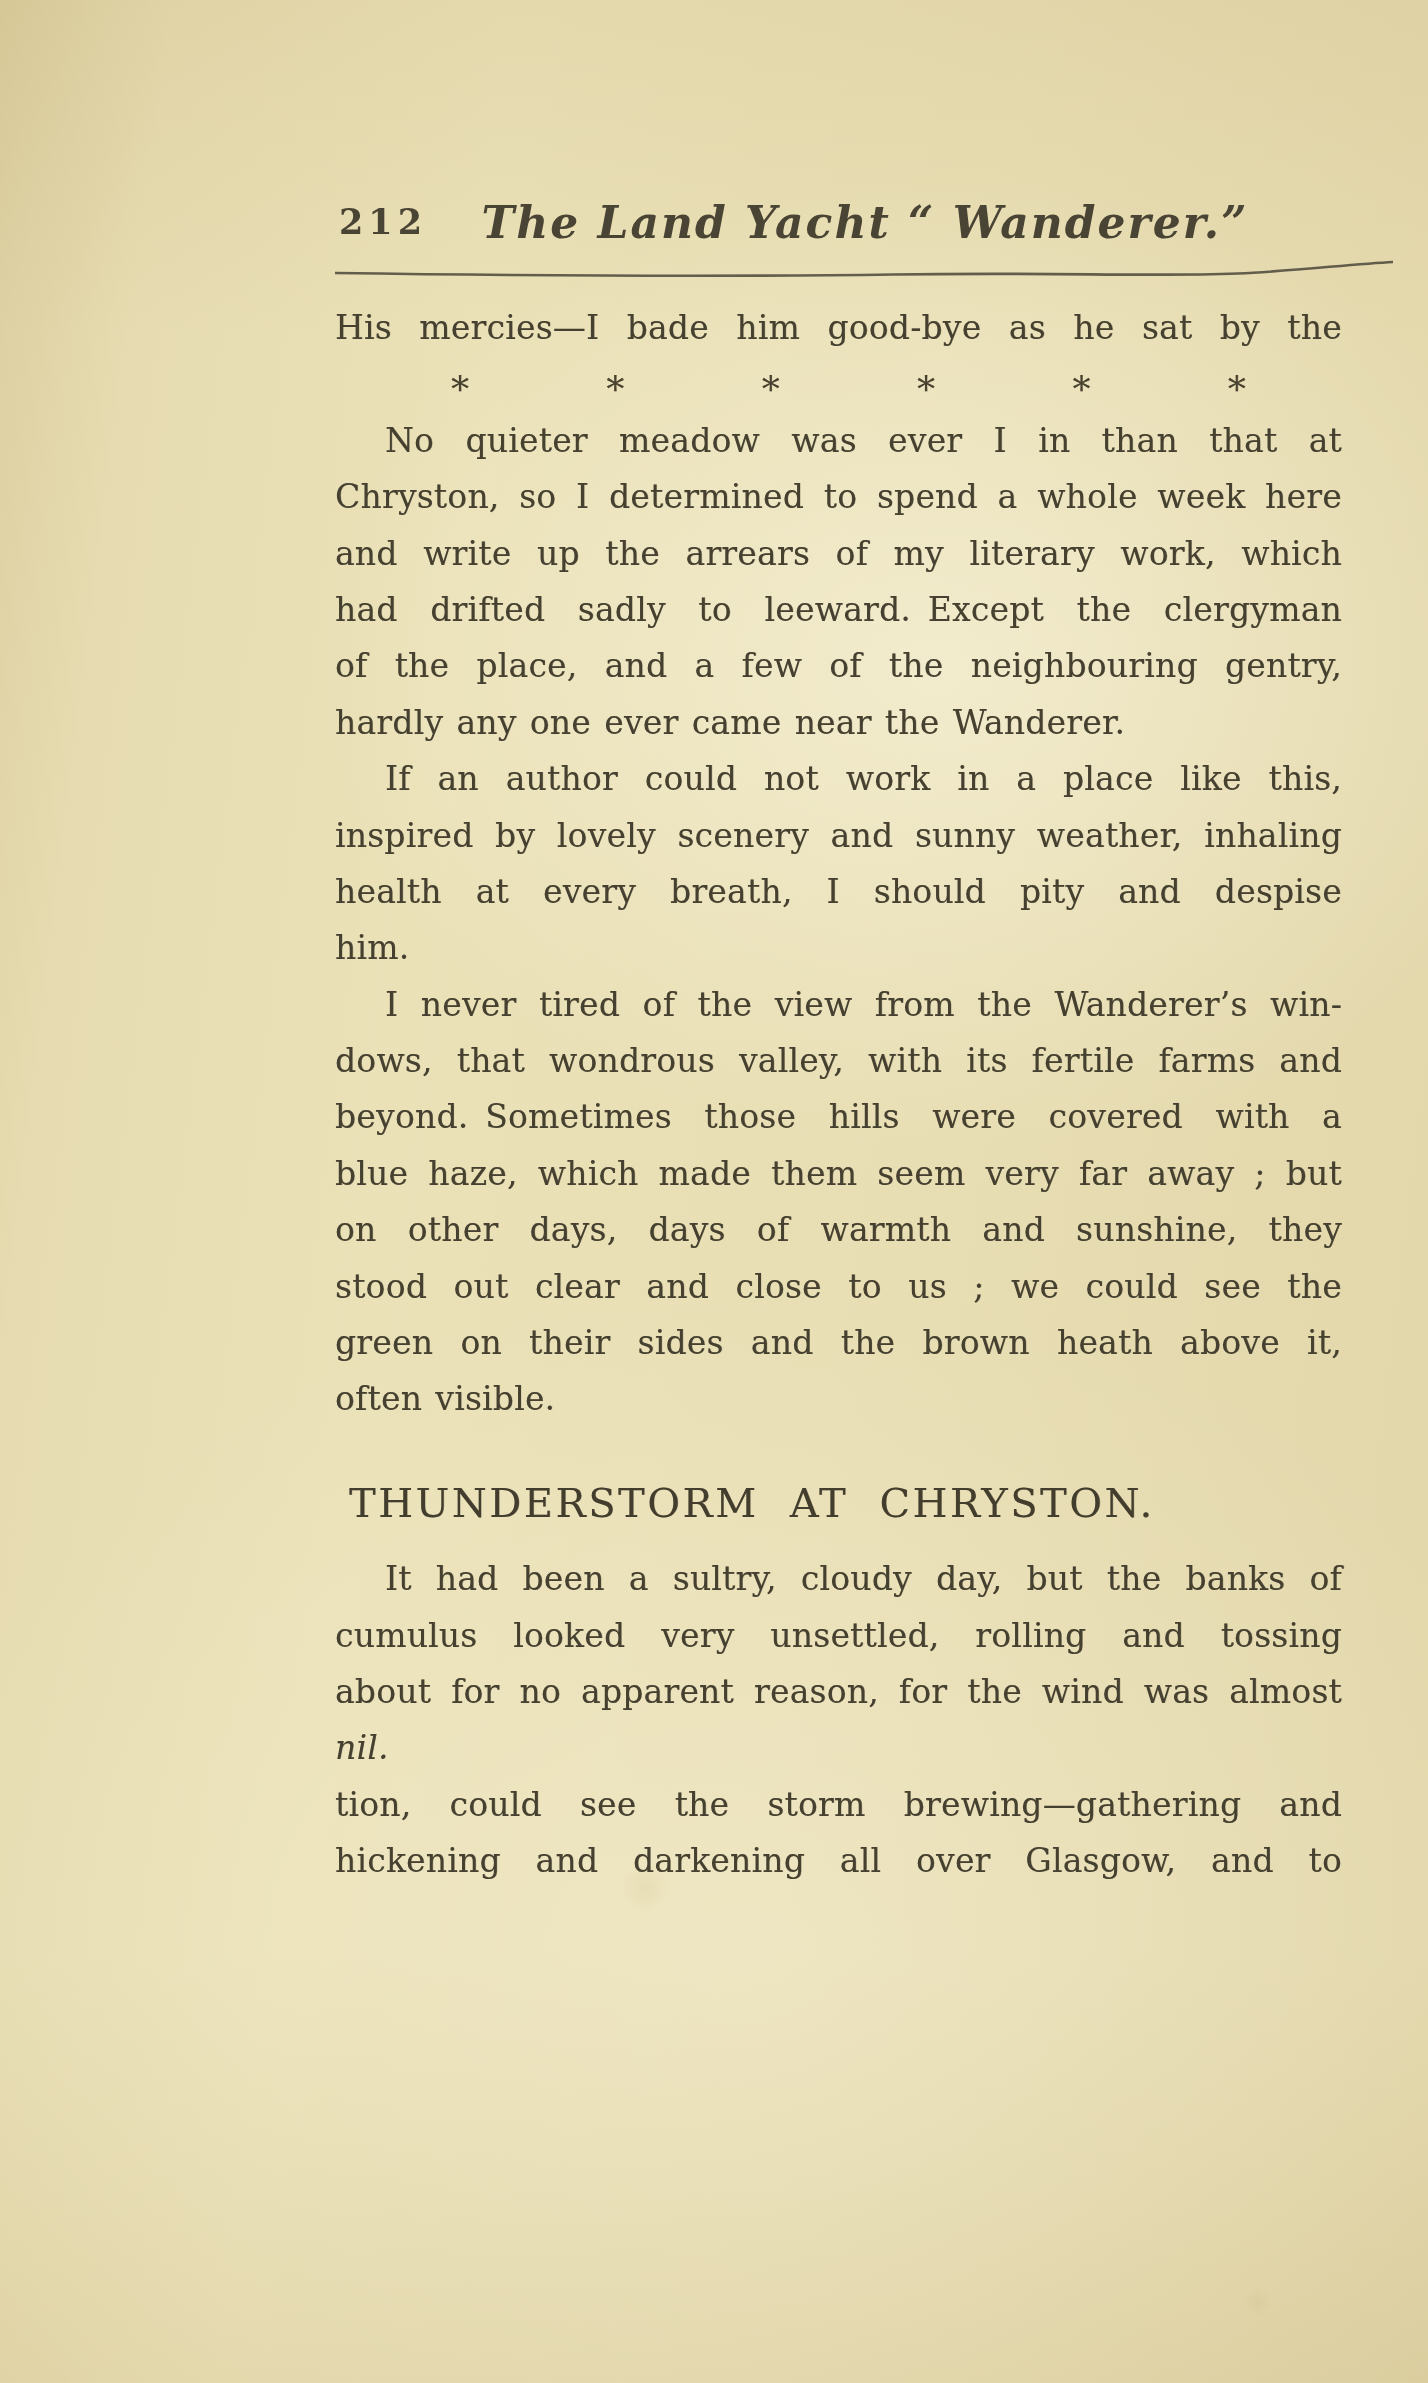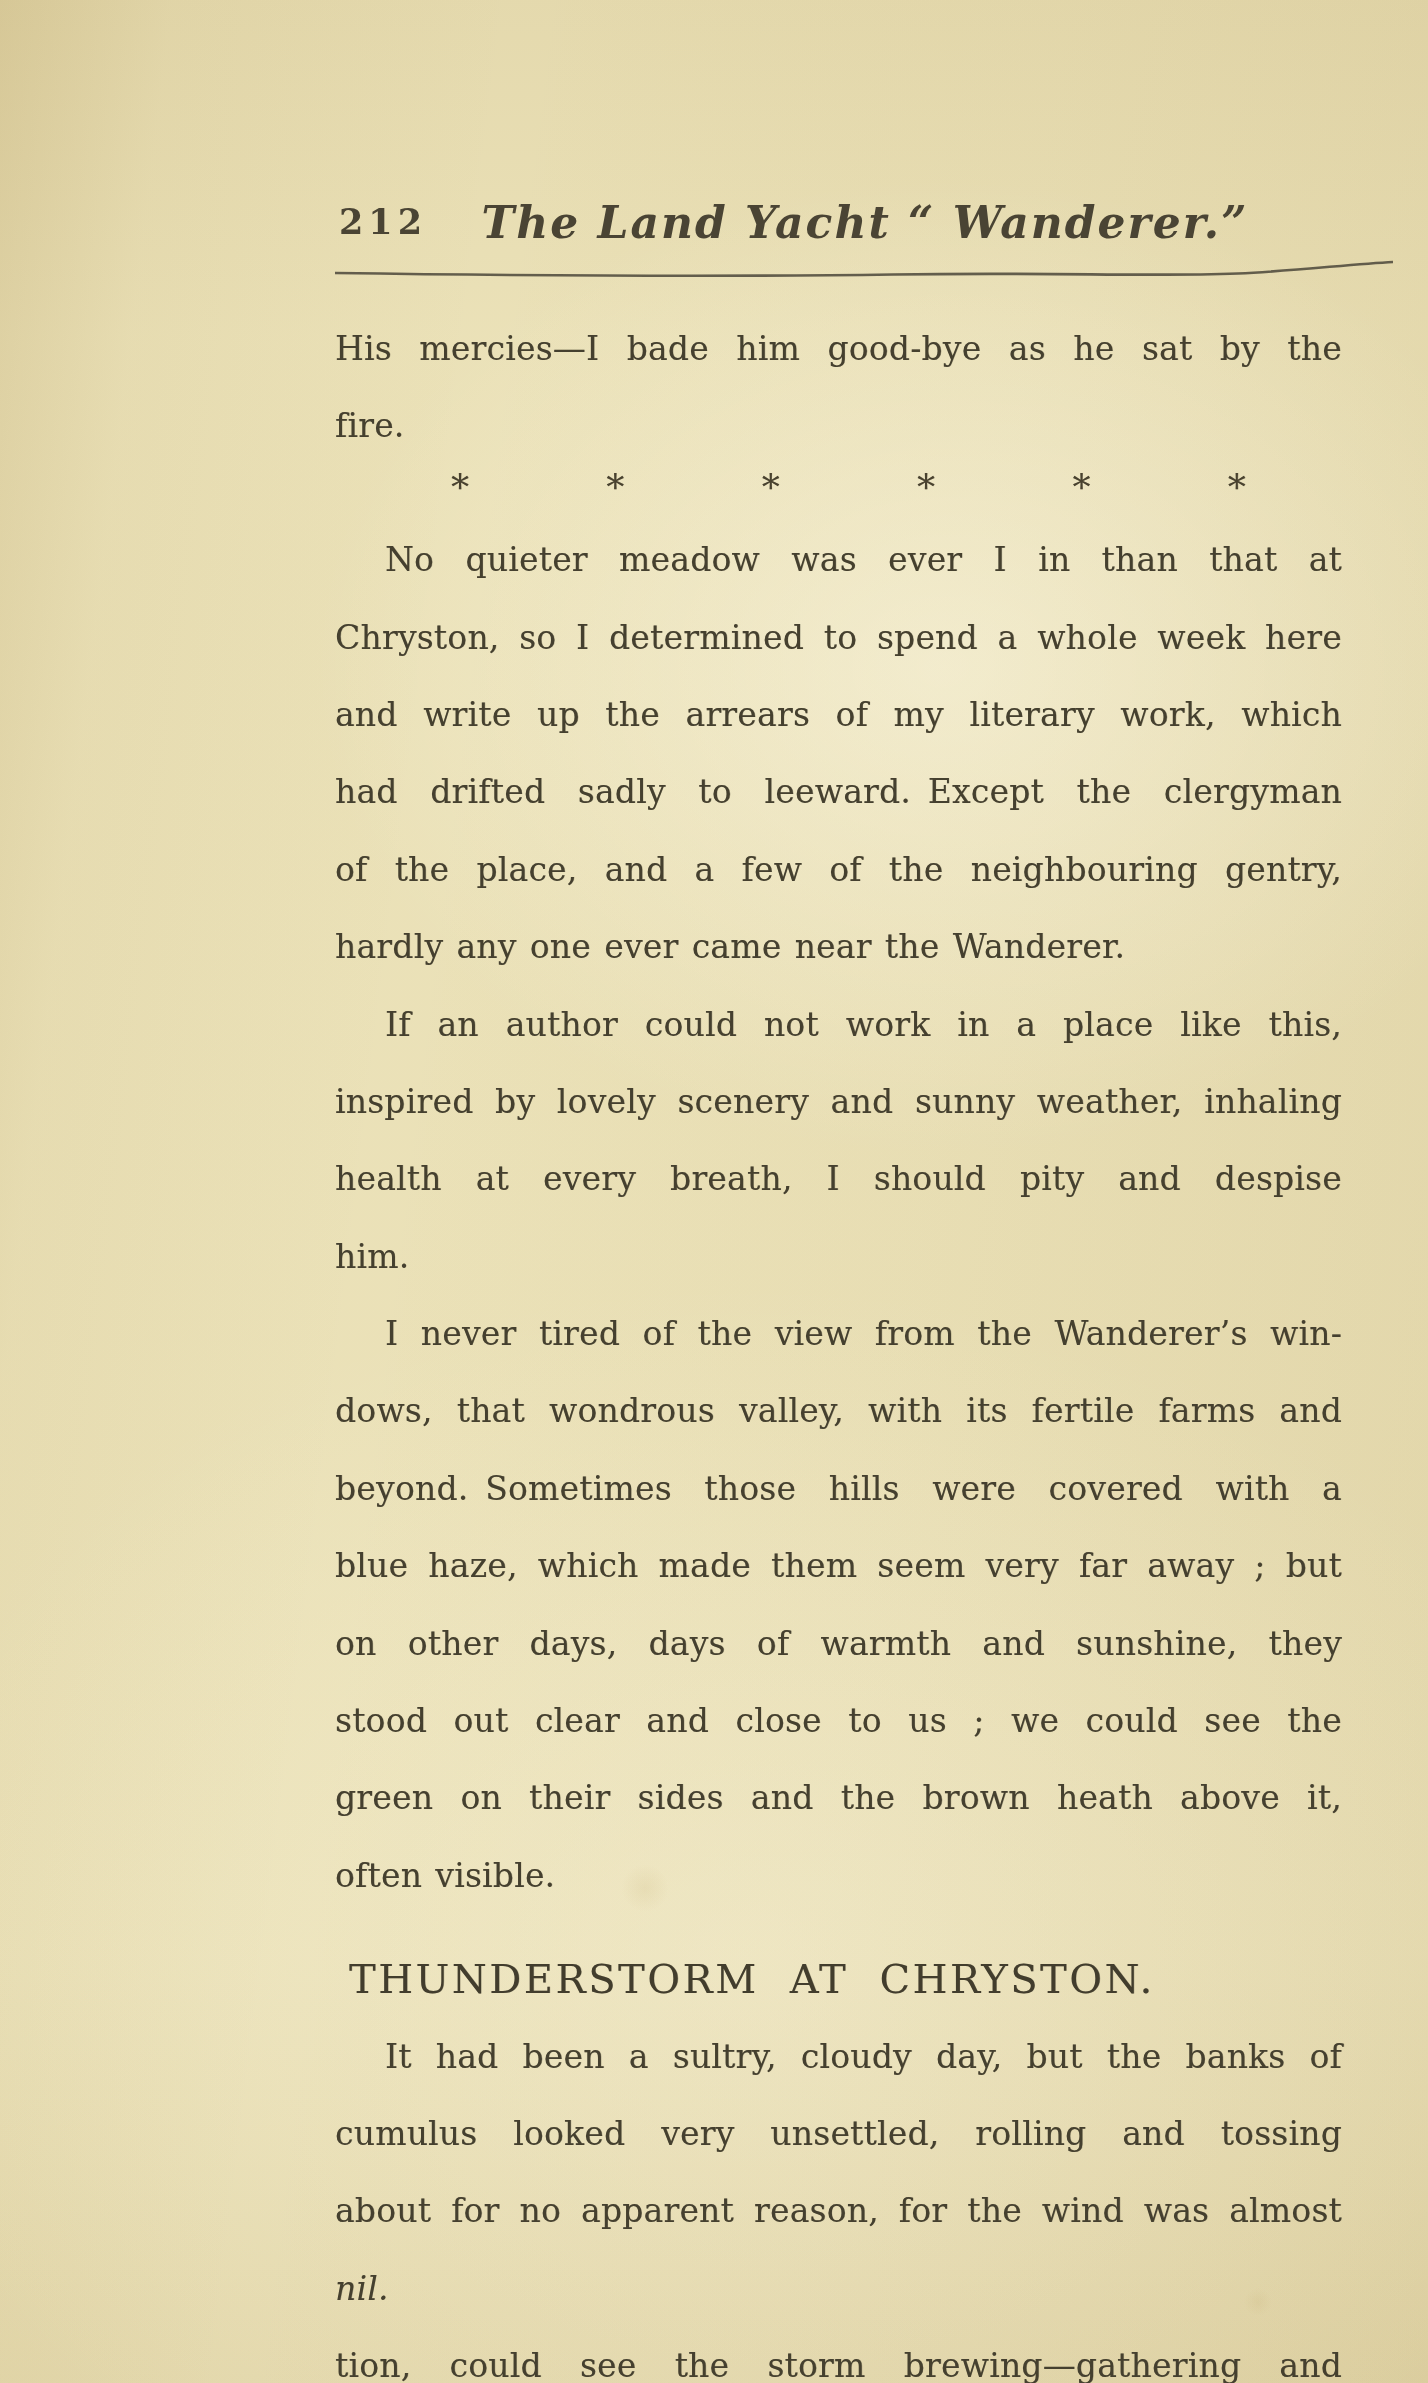--- a/index.html
+++ b/index.html
@@ -33,21 +33,21 @@
     white-space:nowrap;
   }
   .rule { position:absolute; left:333px; top:256px; width:1063px; height:28px; }
   .text-block {
     position:absolute; left:335px; top:300px; width:1007px;
     font-size:33px;
     letter-spacing:0.2px;
     word-spacing:2.5px;
     text-shadow:0.4px 0.4px 0.6px rgba(70,62,45,0.35);
   }
-  .line { height:56.4px; line-height:56.4px; white-space:normal;margin-top:21px; }
+  .line { height:56.4px; line-height:56.4px; white-space:normal; }
   .just { text-align:justify; text-align-last:justify; }
   .indent { text-indent:50px; }
   .italic { font-style:italic; }
   .stars {
     display:flex; justify-content:space-between; align-items:center;
     height:56.4px; padding:0 96px 0 116px;
     font-size:36px;
   }
   .stars span { transform:translateY(5px); color:#49422f; }
   .heading {
@@ -69,21 +69,20 @@
     <div class="page-number">212</div>
     <div class="running-title">The Land Yacht “ Wanderer.”</div>
   </div>
 
   <svg class="rule" viewBox="0 0 1063 28" xmlns="http://www.w3.org/2000/svg">
     <path d="M2,17 C 180,19.5 380,21 560,18.5 C 730,16 810,21 905,17.5 C 960,15 1020,8 1060,6" fill="none" stroke="#4b463a" stroke-width="2.6" opacity="0.85"></path>
   </svg>
 
   <div class="text-block">
       <div class="line just">His mercies—I bade him good-bye as he sat by the</div>
-      <div class="line">fire.</div>
       <div class="stars">
         <span>*</span>
         <span>*</span>
         <span>*</span>
         <span>*</span>
         <span>*</span>
         <span>*</span>
       </div>
       <div class="line just indent">No quieter meadow was ever I in than that at</div>
       <div class="line just">Chryston, so I determined to spend a whole week here</div>

